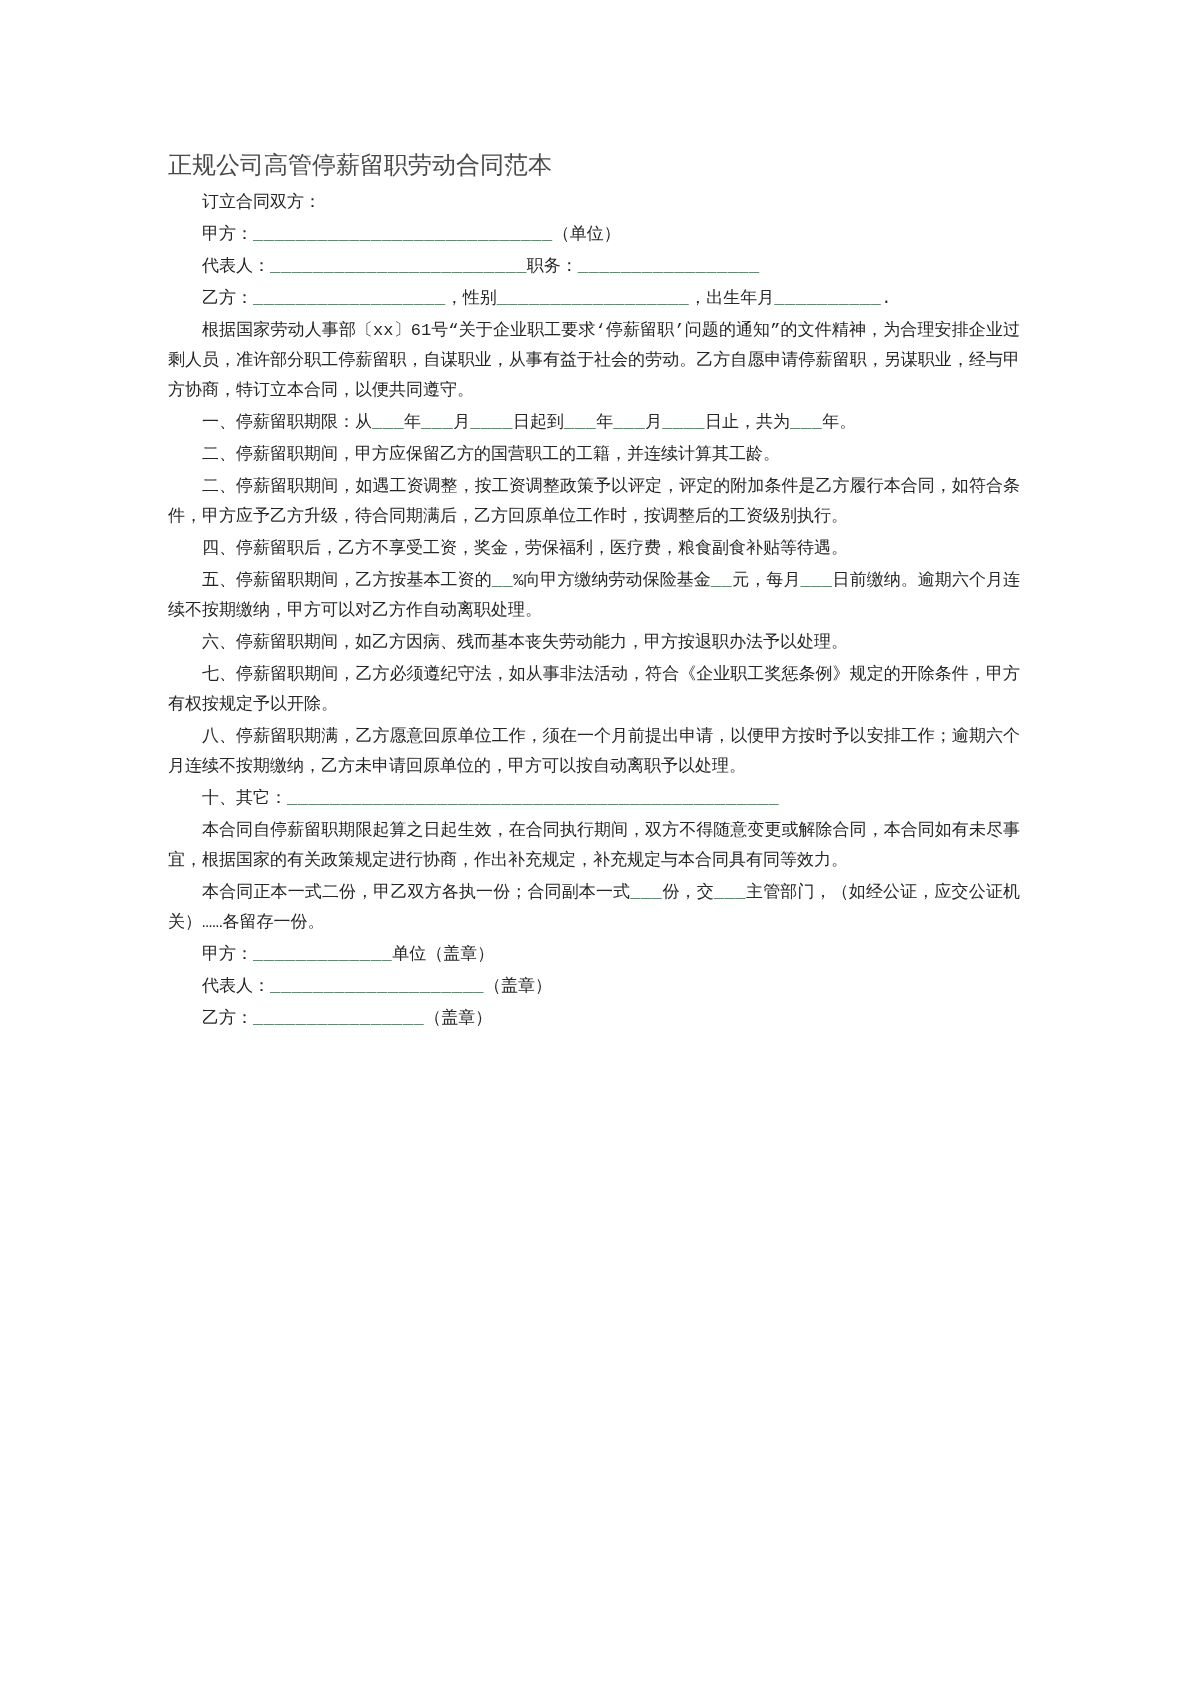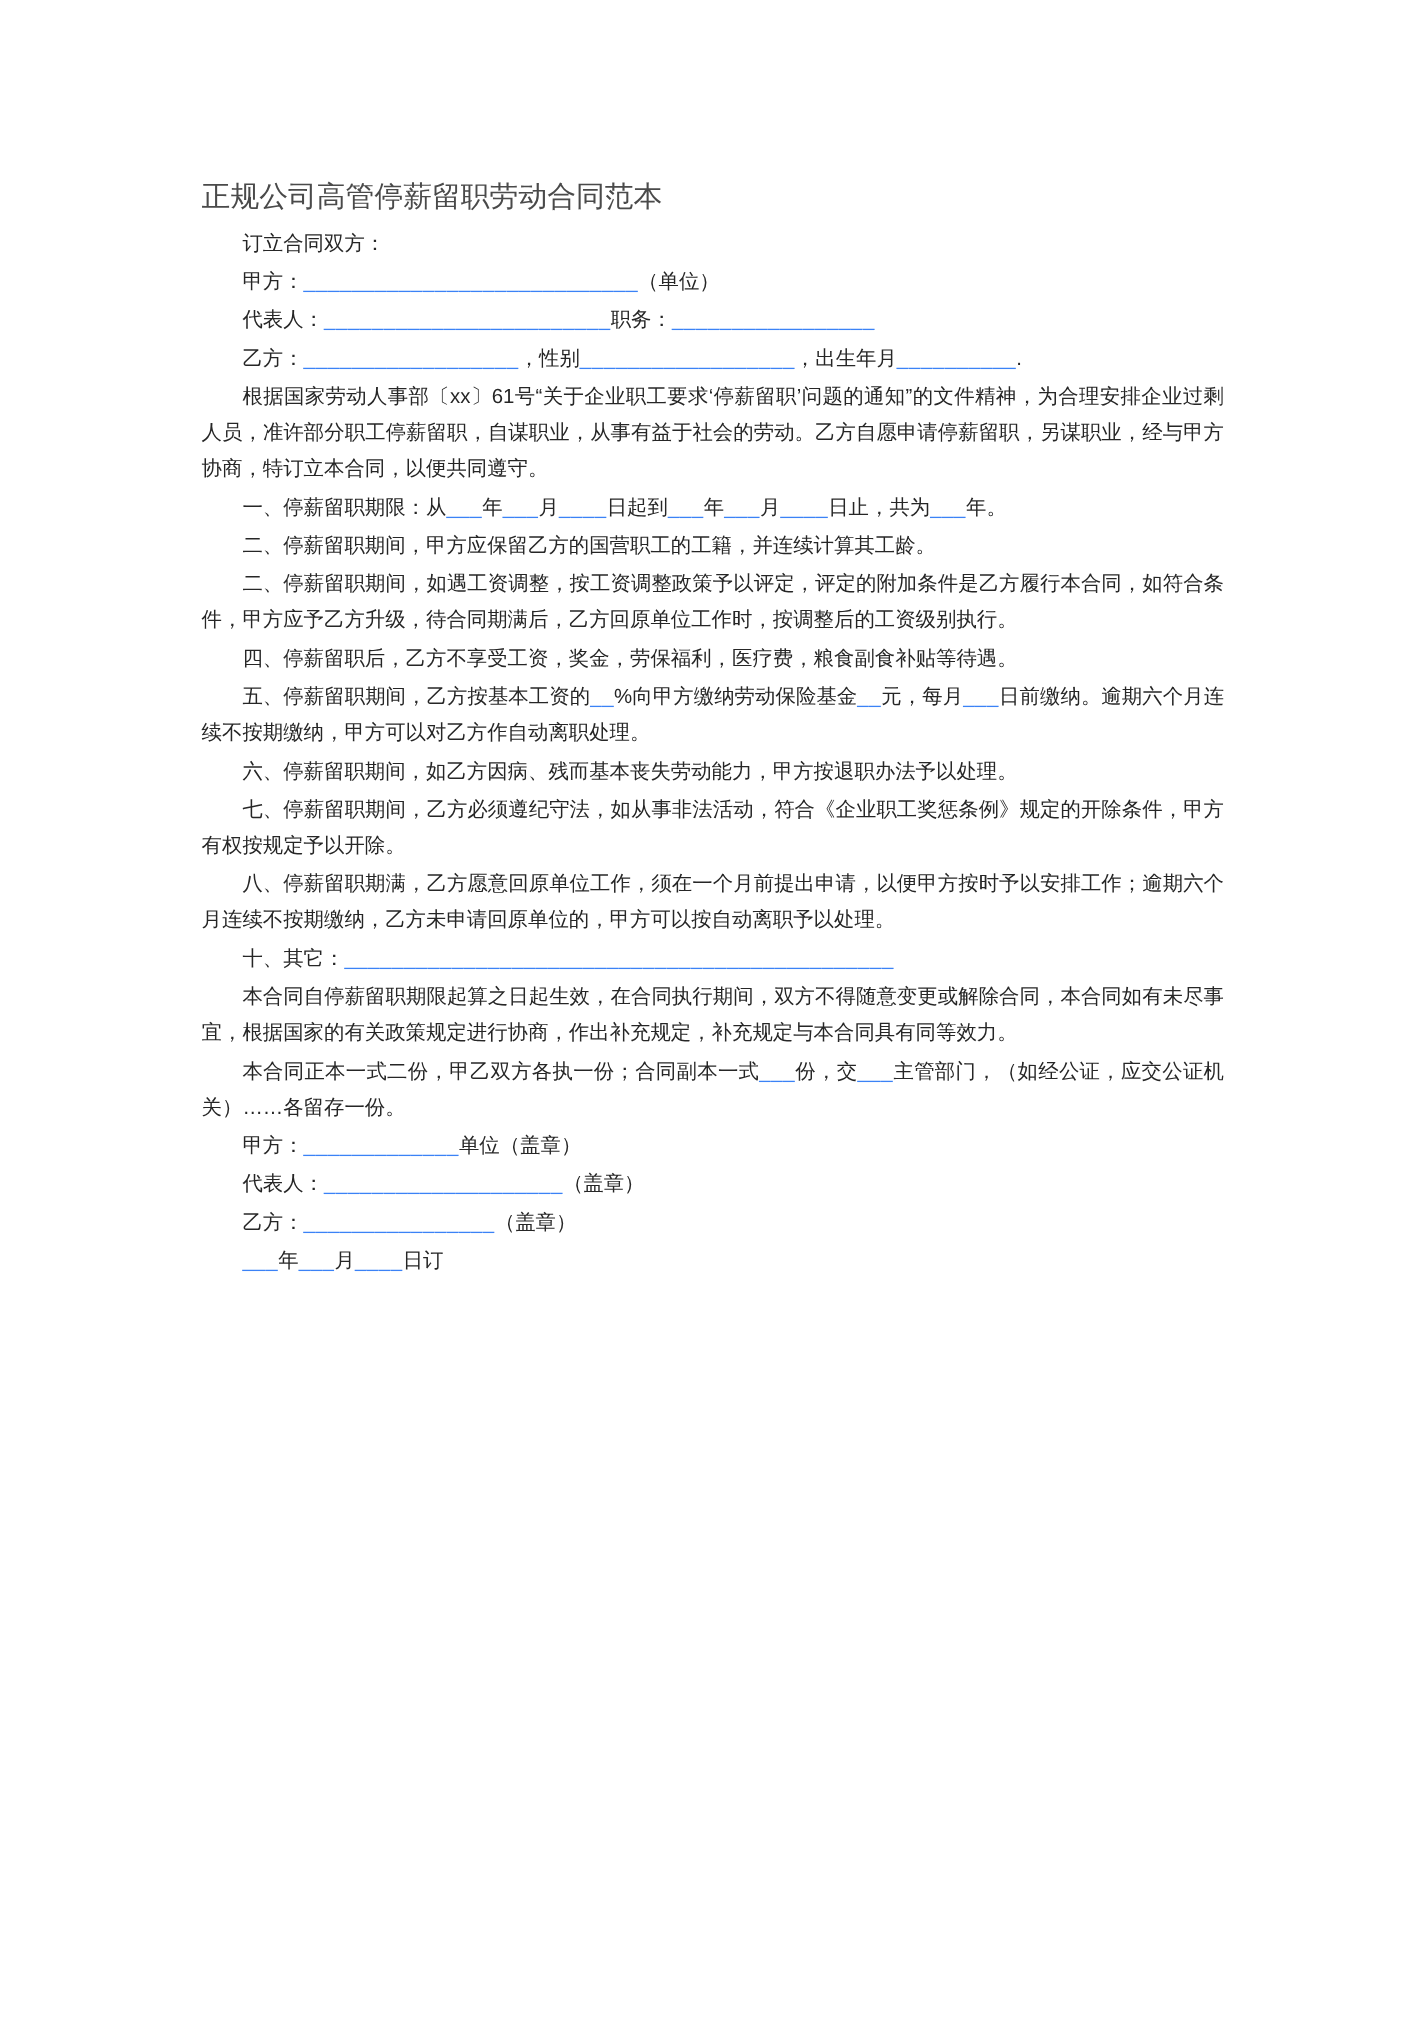--- a/index.html
+++ b/index.html
@@ -30,23 +30,24 @@
     text-indent: 0;
   }
   .para {
     font-size: 17px;
     line-height: 30px;
     color: #262626;
     margin: 0 0 2px 0;
     text-indent: 2em;
     text-align: justify;
     word-break: break-all;
+    font-family: Liberation Mono, monospace;
   }
   .para .blank {
-    color: #3b82f6;
+    color: #15803d;
     letter-spacing: 0.5px;
   }
 </style>
 </head>
 <body>
 
 <div class="page">
   <h1 class="doc-title">正规公司高管停薪留职劳动合同范本</h1>
   <div>
       <p class="para">订立合同双方：</p>
@@ -61,15 +62,14 @@
       <p class="para">五、停薪留职期间，乙方按基本工资的<span class="blank">__</span>%向甲方缴纳劳动保险基金<span class="blank">__</span>元，每月<span class="blank">___</span>日前缴纳。逾期六个月连续不按期缴纳，甲方可以对乙方作自动离职处理。</p>
       <p class="para">六、停薪留职期间，如乙方因病、残而基本丧失劳动能力，甲方按退职办法予以处理。</p>
       <p class="para">七、停薪留职期间，乙方必须遵纪守法，如从事非法活动，符合《企业职工奖惩条例》规定的开除条件，甲方有权按规定予以开除。</p>
       <p class="para">八、停薪留职期满，乙方愿意回原单位工作，须在一个月前提出申请，以便甲方按时予以安排工作；逾期六个月连续不按期缴纳，乙方未申请回原单位的，甲方可以按自动离职予以处理。</p>
       <p class="para">十、其它：<span class="blank">______________________________________________</span></p>
       <p class="para">本合同自停薪留职期限起算之日起生效，在合同执行期间，双方不得随意变更或解除合同，本合同如有未尽事宜，根据国家的有关政策规定进行协商，作出补充规定，补充规定与本合同具有同等效力。</p>
       <p class="para">本合同正本一式二份，甲乙双方各执一份；合同副本一式<span class="blank">___</span>份，交<span class="blank">___</span>主管部门，（如经公证，应交公证机关）……各留存一份。</p>
       <p class="para">甲方：<span class="blank">_____________</span>单位（盖章）</p>
       <p class="para">代表人：<span class="blank">____________________</span>（盖章）</p>
       <p class="para">乙方：<span class="blank">________________</span>（盖章）</p>
-      <p class="para"><span class="blank">___</span>年<span class="blank">___</span>月<span class="blank">____</span>日订</p>
     </div>
 </div>
 
 </body></html>

